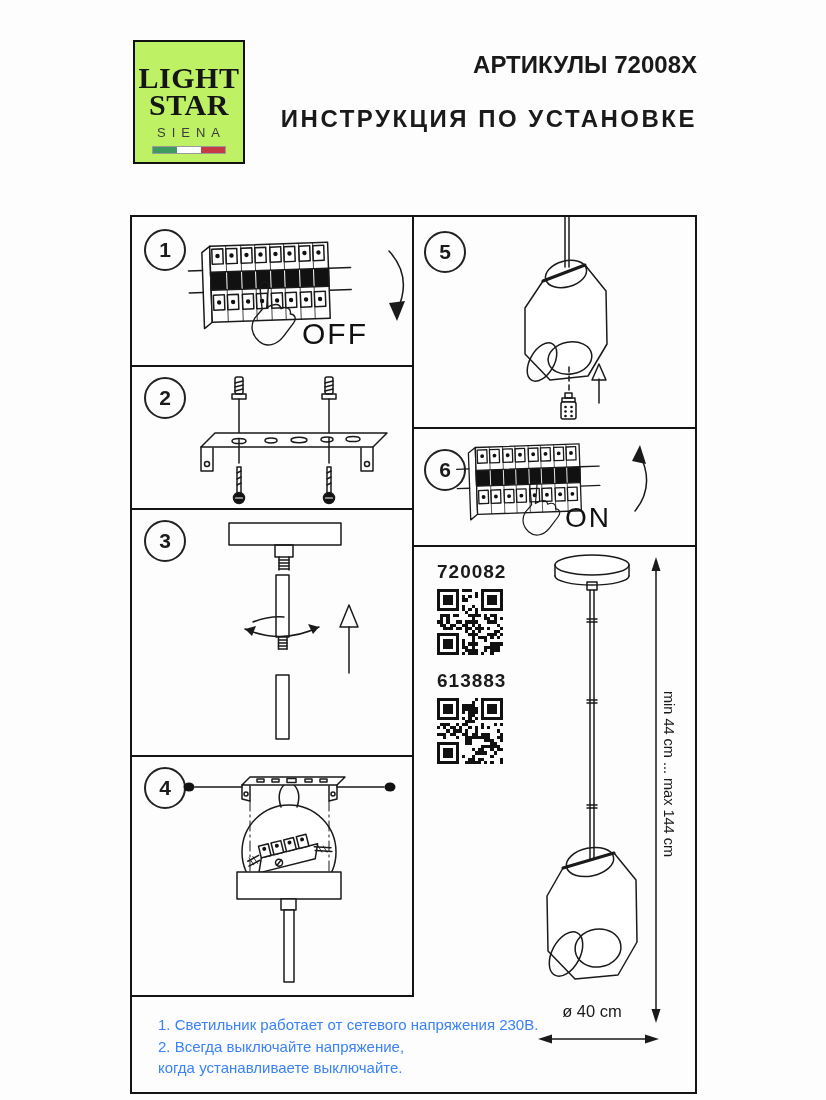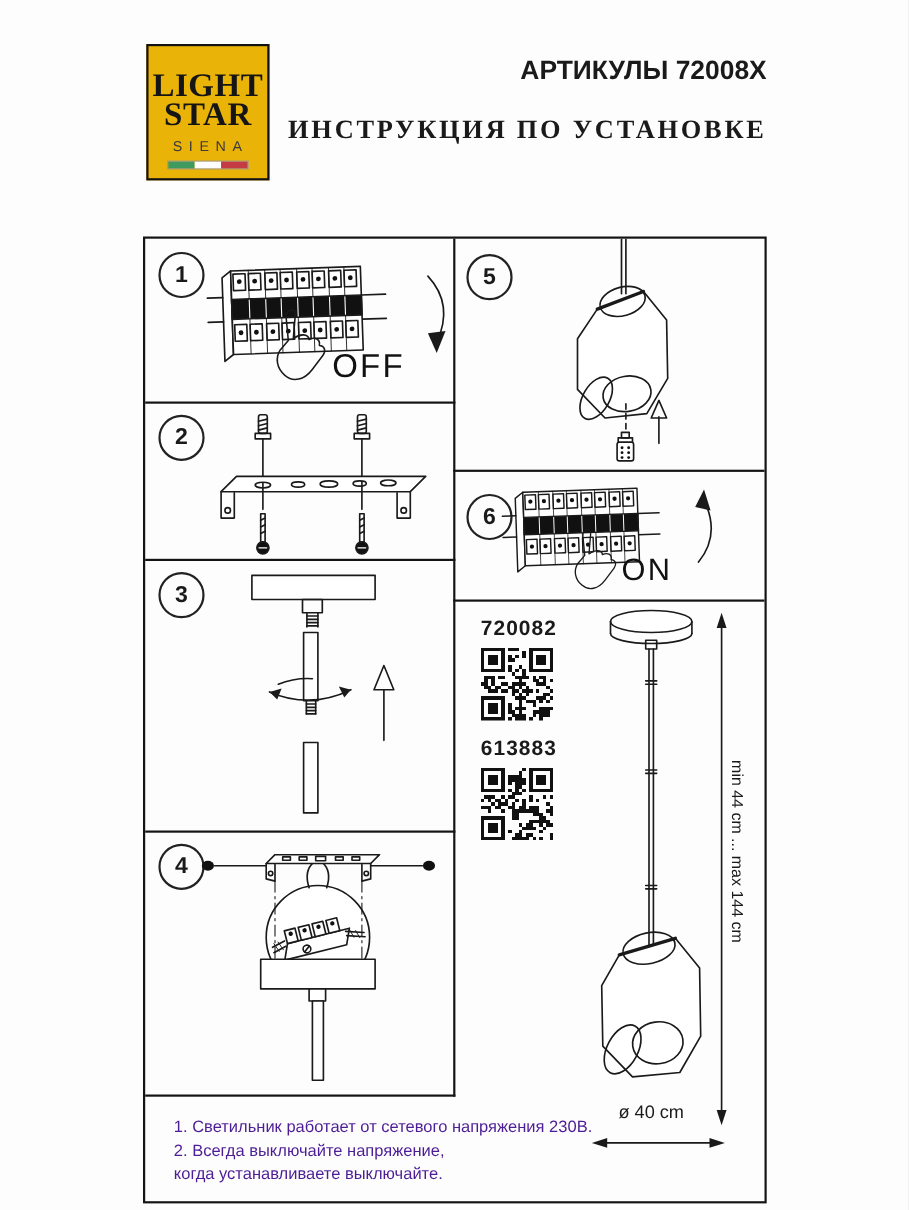--- a/index.html
+++ b/index.html
@@ -1,30 +1,30 @@
 <!DOCTYPE html>
 <html><head>
 <meta charset="utf-8">
 <style>
   html,body{margin:0;padding:0;background:#e8e8e8;}
   .page{position:relative;width:826px;height:1100px;background:#fdfdfd;margin:0 auto;
         font-family:"Liberation Sans",sans-serif;color:#1a1a1a;overflow:hidden;}
   
   .logo-box{position:absolute;left:133px;top:40px;width:112px;height:124px;border:2.5px solid #111;
-            box-sizing:border-box;text-align:center;background:#eab308;}
+            box-sizing:border-box;text-align:center;background:#bef264;}
   .logo-word{font-family:"Liberation Serif",serif;font-weight:bold;font-size:30px;line-height:27px;
              letter-spacing:.5px;color:#151515;}
   .logo-word.first{margin-top:22px;}
   .logo-group{font-size:13px;letter-spacing:6px;color:#3c3c3c;margin-top:7px;padding-left:5px;}
   .logo-flag{width:74px;height:8px;margin:6px auto 0;display:flex;border:1px solid #9a9a9a;box-sizing:border-box;}
   .logo-flag div{flex:1;}
   .title-block{position:absolute;right:129px;top:44px;text-align:right;}
   .t-series{font-size:21px;font-weight:bold;}
   .t-articles{font-size:24px;font-weight:bold;margin-top:7px;}
-  .t-instr1{font-size:24px;font-weight:bold;letter-spacing:2.5px;margin-top:26px;font-family:Liberation Serif, serif;}
+  .t-instr1{font-size:24px;font-weight:bold;letter-spacing:2.5px;margin-top:26px;}
   .t-instr2{font-size:24px;font-weight:bold;letter-spacing:.5px;margin-top:2px;}
   
   .frame{position:absolute;left:130px;top:215px;width:567px;height:879px;border:2px solid #141414;
          box-sizing:border-box;background:#fdfdfd;}
   .ln{position:absolute;background:#141414;}
   .vdiv{left:280px;top:0;width:2px;height:780px;}
   .h1{left:0;top:148px;width:282px;height:2px;}
   .h2{left:0;top:291px;width:282px;height:2px;}
   .h3{left:0;top:538px;width:282px;height:2px;}
   .h4{left:0;top:778px;width:282px;height:2px;}
@@ -39,21 +39,21 @@
   .lbl-off{left:170px;top:100px;}
   .lbl-on{left:433px;top:285px;font-size:28px;}
   .qr-label{position:absolute;left:305px;font-size:19px;font-weight:600;letter-spacing:1px;}
   .qr1l{top:344px;}.qr2l{top:453px;}
   .qr{position:absolute;left:305px;width:66px;height:66px;}
   .qr1{top:372px;}.qr2{top:481px;}
   .vdim-label{position:absolute;left:526px;top:462px;height:190px;width:22px;
               writing-mode:vertical-rl;font-size:14.5px;white-space:nowrap;
               display:flex;align-items:center;justify-content:center;}
   .dia-label{position:absolute;left:400px;top:785px;width:120px;text-align:center;font-size:16.5px;}
-  .notes{position:absolute;left:26px;top:797px;width:430px;font-size:15px;line-height:21.5px;color:#4c1d95;}
+  .notes{position:absolute;left:26px;top:797px;width:430px;font-size:15px;line-height:21.5px;color:#3b82f6;}
   svg .ink{stroke:#1a1a1a;stroke-width:1.5;fill:none;stroke-linecap:round;stroke-linejoin:round;}
 </style>
 </head>
 <body>
 
 <div class="page">
 
   <svg width="0" height="0" style="position:absolute" aria-hidden="true">
     <defs>
       <symbol id="sym-breaker" viewBox="0 0 170 100">

